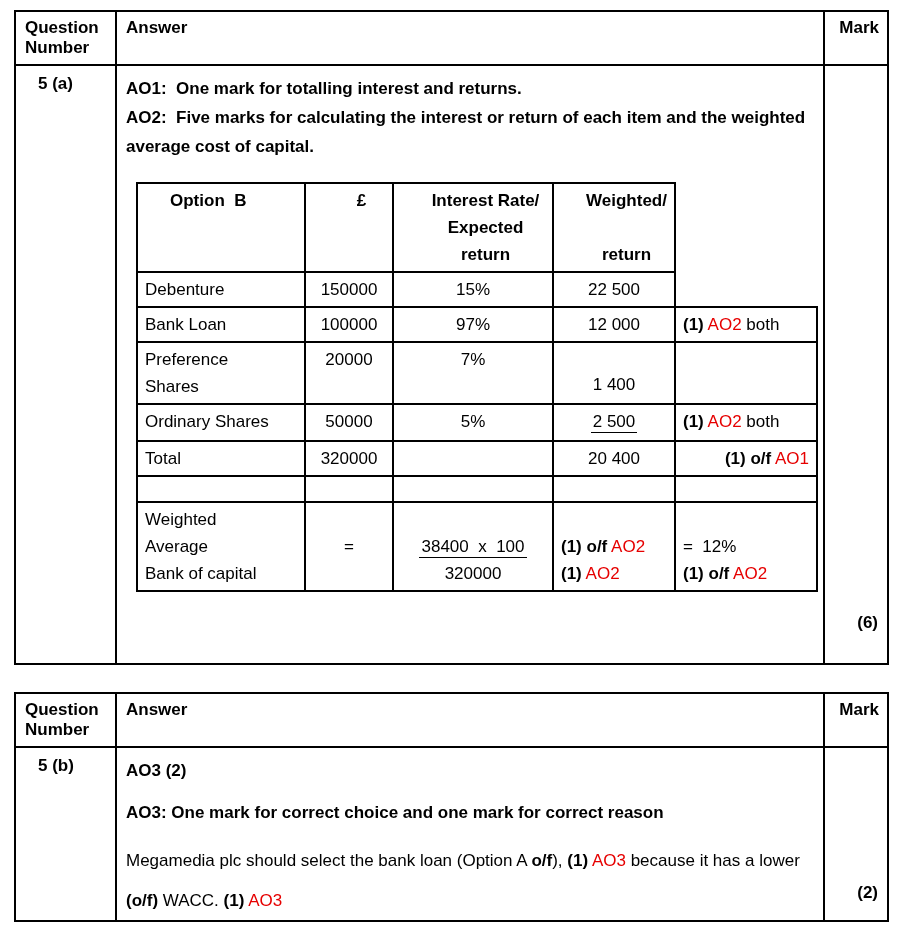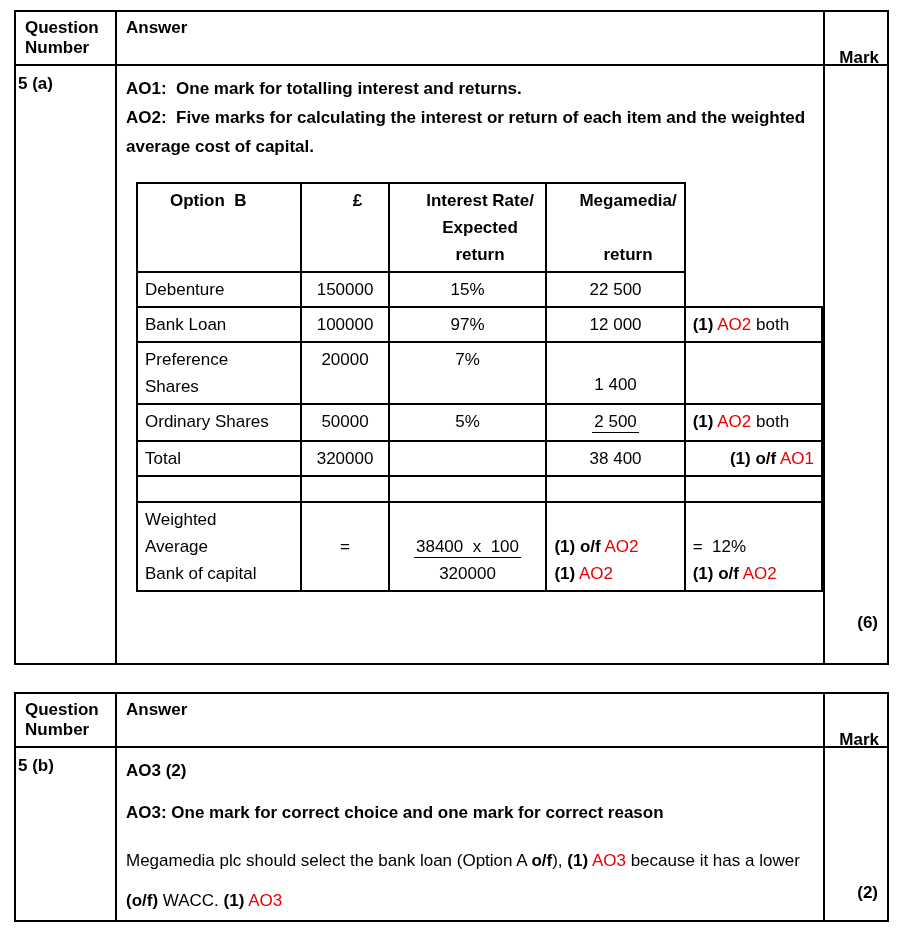--- a/index.html
+++ b/index.html
@@ -17,23 +17,23 @@
     background: #fff;
   }
   .table-a { height: 655px; }
   .table-b { height: 230px; margin-top: 27px; }
 
   .ms-row { display: grid; grid-template-columns: 101px 1fr 62px; }
   .ms-head { height: 54px; border-bottom: 2px solid #000; }
   .ms-body { flex: 1; }
   .col-q { border-right: 2px solid #000; padding: 6px 9px; }
   .col-a { border-right: 2px solid #000; padding: 6px 9px; }
-  .col-m { padding: 6px 8px 6px 2px; margin-top: 30px; }
+  .col-m { padding: 6px 8px 6px 2px; }
   .mark-h { text-align: right; }
-  .ms-body .col-q { padding: 8px 2px; }
+  .ms-body .col-q { padding: 8px 22px; }
   .ms-body .col-a { padding: 8px 0 0 9px; }
   .markcell { display: flex; align-items: flex-end; justify-content: flex-end; padding: 0 9px 30px 0; }
   .table-b .markcell { padding-bottom: 18px; }
 
   .b { font-weight: bold; }
   .pre { white-space: pre-wrap; }
   .red { color: var(--red, #e60000); }
   .un { border-bottom: 1.5px solid #000; padding: 0 2px 1px 2px; }
   .line { line-height: 29px; }
   .wrapblock { max-width: 688px; }
@@ -90,21 +90,21 @@
           <tbody>
             <tr class="r-head">
               <td class="b pre">Option  B</td>
               <td class="b ctr">£</td>
               <td class="b ctr">
                 <div>Interest Rate/</div>
                 <div>Expected</div>
                 <div>return</div>
               </td>
               <td class="b ctr">
-                <div>Megamedia/</div>
+                <div>Weighted/</div>
                 <div class="gap-top">return</div>
               </td>
               <td class="nb"></td>
             </tr>
 
             <tr class="r-deb">
               <td>Debenture</td>
               <td class="ctr">150000</td>
               <td class="ctr">15%</td>
               <td class="ctr">22 500</td>
@@ -137,21 +137,21 @@
               <td class="ctr vbot">
                 <span class="un">2 500</span>
               </td>
               <td class="rich vbot"><span class="b">(1)</span><span class="red"> AO2</span><span> both</span></td>
             </tr>
 
             <tr class="r-total">
               <td>Total</td>
               <td class="ctr">320000</td>
               <td></td>
-              <td class="ctr">38 400</td>
+              <td class="ctr">20 400</td>
               <td class="rich rgt"><span class="b">(1) o/f</span><span class="red"> AO1</span></td>
             </tr>
 
             <tr class="r-spacer">
               <td></td>
               <td></td>
               <td></td>
               <td></td>
               <td></td>
             </tr>

